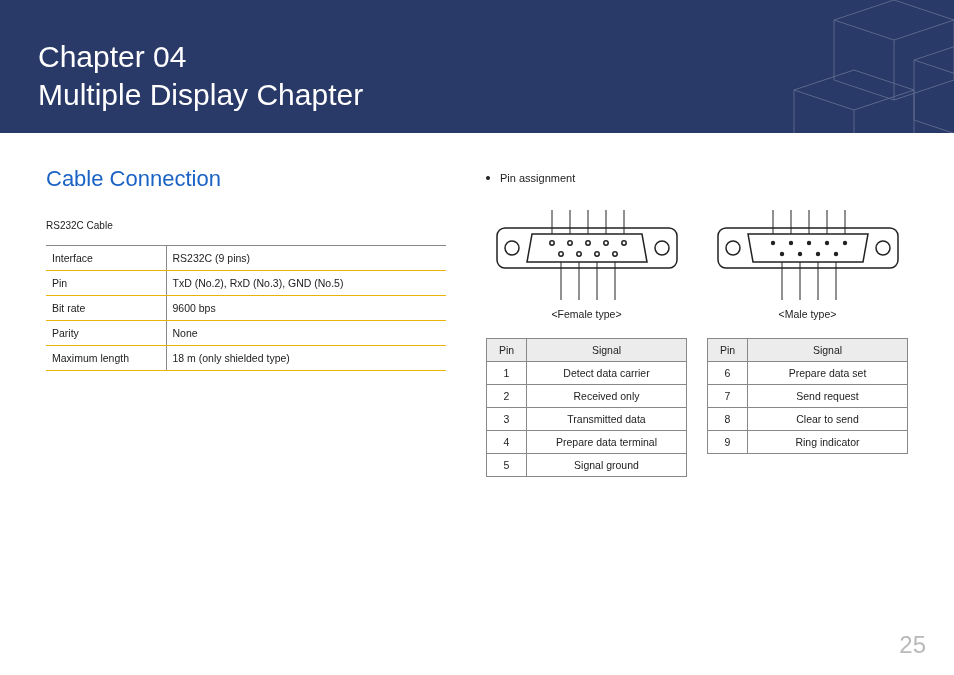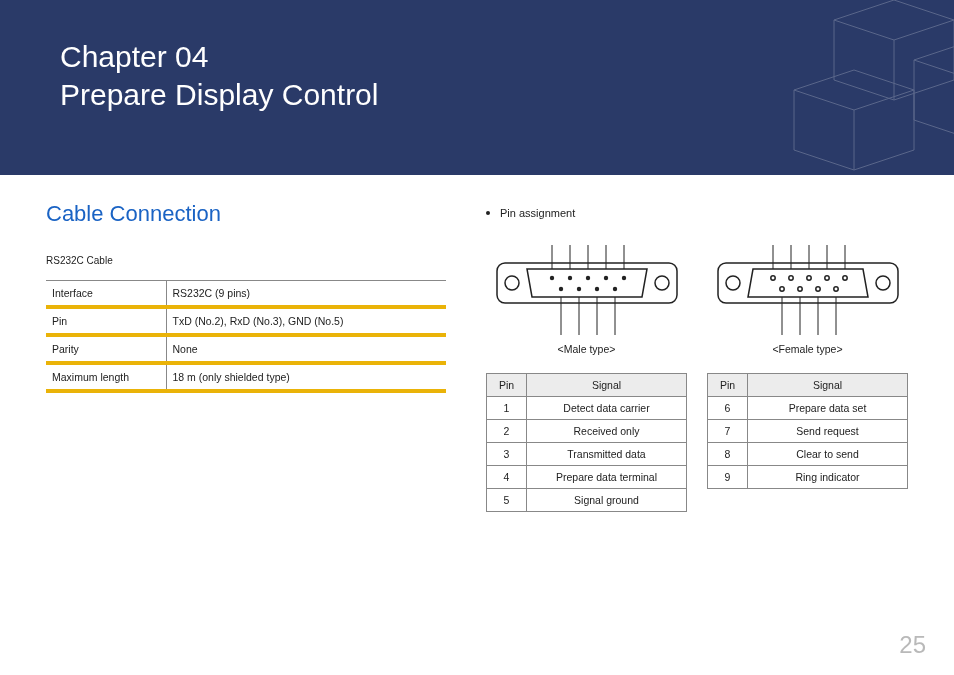--- a/index.html
+++ b/index.html
@@ -1,40 +1,40 @@
 <!DOCTYPE html>
 <html><head>
 <meta charset="utf-8">
 <style>
   * { box-sizing: border-box; margin: 0; padding: 0; }
   html, body { width: 954px; height: 675px; font-family: "Segoe UI", Arial, sans-serif; color: #222; background: #fff; }
   .page { position: relative; width: 954px; height: 675px; }
 
   .banner {
     position: relative;
-    height: 175px;
+    height: 133px;
     background: #2a3a68;
     color: #fff;
-    padding: 38px 46px 0 60px;
+    padding: 38px 46px 0 38px;
     overflow: hidden;
   }
   .banner h1 { font-size: 30px; font-weight: 400; line-height: 1.25; }
   .banner p  { font-size: 10px; margin-top: 22px; opacity: .95; }
   .cube-decor { position: absolute; right: -80px; top: 0; width: 260px; height: 175px; pointer-events: none; opacity: .22; }
   .cube-decor svg { width: 100%; height: 100%; }
 
-  .content { display: flex; gap: 40px; padding: 26px 46px 0 46px; }
+  .content { display: flex; gap: 40px; padding: 33px 46px 0 46px; }
   .col-left { width: 400px; }
   .col-right { flex: 1; }
 
   h2.section { color: #1a63c4; font-size: 22px; font-weight: 400; margin-bottom: 28px; }
   h3.sub     { font-size: 10px; font-weight: 400; margin-bottom: 14px; }
 
   table.spec { width: 100%; border-collapse: collapse; font-size: 10.5px; }
-  table.spec td { border-top: 1px solid #888; border-bottom: 4px solid #eab308; padding: 6px 6px; }
+  table.spec td { border-top: 1px solid #888; border-bottom: 1px solid #eab308; padding: 6px 6px; }
   table.spec td:first-child { width: 120px; border-right: 1px solid #888; }
 
   .bullet-line { display: flex; align-items: center; gap: 10px; font-size: 11px; margin-bottom: 26px; margin-top: 6px; }
   .bullet-dot { width: 4px; height: 4px; background: #222; border-radius: 50%; display: inline-block; }
 
   .connectors { display: flex; gap: 20px; justify-content: space-between; margin-bottom: 10px; }
   .connector-box { flex: 1; text-align: center; }
   .connector-box svg { width: 190px; height: 90px; }
   .type-label { font-size: 10.5px; margin-top: 4px; }
 
@@ -47,21 +47,21 @@
 
   .pagenum { position: absolute; right: 28px; bottom: 16px; font-size: 24px; color: #b9b9b9; }
 </style>
 </head>
 <body>
 
 <div class="page">
 
   <div class="banner">
     <h1>Chapter  04</h1>
-    <h1>Prepare Display Control</h1>
+    <h1>Multiple Display Chapter</h1>
     <div class="cube-decor">
       <svg viewBox="0 0 260 175">
         <g stroke="#ffffff" stroke-width="1" fill="none">
           <polygon points="60,20 120,0 180,20 180,80 120,100 60,80"></polygon>
           <polyline points="60,20 120,40 180,20"></polyline>
             <polyline points="120,40 120,100"></polyline>
           <polygon points="140,60 200,40 260,60 260,120 200,140 140,120"></polygon>
           <polyline points="140,60 200,80 260,60"></polyline>
             <polyline points="200,80 200,140"></polyline>
           <polygon points="20,90 80,70 140,90 140,150 80,170 20,150"></polygon>
@@ -80,71 +80,42 @@
         <tbody id="spec-body">
             <tr>
               <td>Interface</td>
               <td>RS232C (9 pins)</td>
             </tr>
             <tr>
               <td>Pin</td>
               <td>TxD (No.2), RxD (No.3), GND (No.5)</td>
             </tr>
             <tr>
+              <td>Bit rate</td>
+              <td>9600 bps</td>
+            </tr>
+            <tr>
               <td>Parity</td>
               <td>None</td>
             </tr>
             <tr>
               <td>Maximum length</td>
               <td>18 m (only shielded type)</td>
             </tr>
           </tbody>
       </table>
     </div>
 
     <div class="col-right">
       <div class="bullet-line">
         <span class="bullet-dot"></span>
         <span>Pin assignment</span>
       </div>
 
       <div class="connectors">
-        <div class="connector-box">
-          <svg viewBox="0 0 190 90">
-            <g stroke="#222" stroke-width="1.5" fill="none">
-              <rect x="5" y="18" width="180" height="40" rx="8"></rect>
-              <path d="M35 24 L155 24 L150 52 L40 52 Z"></path>
-              <circle cx="20" cy="38" r="7"></circle>
-                <circle cx="170" cy="38" r="7"></circle>
-            </g>
-            <g fill="#222">
-              <circle cx="60" cy="33" r="2.2"></circle>
-                <circle cx="78" cy="33" r="2.2"></circle>
-                <circle cx="96" cy="33" r="2.2"></circle>
-                <circle cx="114" cy="33" r="2.2"></circle>
-                <circle cx="132" cy="33" r="2.2"></circle>
-              <circle cx="69" cy="44" r="2.2"></circle>
-                <circle cx="87" cy="44" r="2.2"></circle>
-                <circle cx="105" cy="44" r="2.2"></circle>
-                <circle cx="123" cy="44" r="2.2"></circle>
-            </g>
-            <g stroke="#222" stroke-width="1">
-              <line x1="60" y1="0" x2="60" y2="24"></line>
-                <line x1="78" y1="0" x2="78" y2="24"></line>
-                <line x1="96" y1="0" x2="96" y2="24"></line>
-                <line x1="114" y1="0" x2="114" y2="24"></line>
-                <line x1="132" y1="0" x2="132" y2="24"></line>
-              <line x1="69" y1="52" x2="69" y2="90"></line>
-                <line x1="87" y1="52" x2="87" y2="90"></line>
-                <line x1="105" y1="52" x2="105" y2="90"></line>
-                <line x1="123" y1="52" x2="123" y2="90"></line>
-            </g>
-          </svg>
-          <div class="type-label">&lt;Male type&gt;</div>
-        </div>
         <div class="connector-box">
           <svg viewBox="0 0 190 90">
             <g stroke="#222" stroke-width="1.5" fill="none">
               <rect x="5" y="18" width="180" height="40" rx="8"></rect>
               <path d="M40 24 L150 24 L155 52 L35 52 Z"></path>
               <circle cx="20" cy="38" r="7"></circle>
                 <circle cx="170" cy="38" r="7"></circle>
               <circle cx="60" cy="33" r="2.2"></circle>
                 <circle cx="78" cy="33" r="2.2"></circle>
                 <circle cx="96" cy="33" r="2.2"></circle>
@@ -162,20 +133,53 @@
                 <line x1="114" y1="0" x2="114" y2="24"></line>
                 <line x1="132" y1="0" x2="132" y2="24"></line>
               <line x1="69" y1="52" x2="69" y2="90"></line>
                 <line x1="87" y1="52" x2="87" y2="90"></line>
                 <line x1="105" y1="52" x2="105" y2="90"></line>
                 <line x1="123" y1="52" x2="123" y2="90"></line>
             </g>
           </svg>
           <div class="type-label">&lt;Female type&gt;</div>
         </div>
+        <div class="connector-box">
+          <svg viewBox="0 0 190 90">
+            <g stroke="#222" stroke-width="1.5" fill="none">
+              <rect x="5" y="18" width="180" height="40" rx="8"></rect>
+              <path d="M35 24 L155 24 L150 52 L40 52 Z"></path>
+              <circle cx="20" cy="38" r="7"></circle>
+                <circle cx="170" cy="38" r="7"></circle>
+            </g>
+            <g fill="#222">
+              <circle cx="60" cy="33" r="2.2"></circle>
+                <circle cx="78" cy="33" r="2.2"></circle>
+                <circle cx="96" cy="33" r="2.2"></circle>
+                <circle cx="114" cy="33" r="2.2"></circle>
+                <circle cx="132" cy="33" r="2.2"></circle>
+              <circle cx="69" cy="44" r="2.2"></circle>
+                <circle cx="87" cy="44" r="2.2"></circle>
+                <circle cx="105" cy="44" r="2.2"></circle>
+                <circle cx="123" cy="44" r="2.2"></circle>
+            </g>
+            <g stroke="#222" stroke-width="1">
+              <line x1="60" y1="0" x2="60" y2="24"></line>
+                <line x1="78" y1="0" x2="78" y2="24"></line>
+                <line x1="96" y1="0" x2="96" y2="24"></line>
+                <line x1="114" y1="0" x2="114" y2="24"></line>
+                <line x1="132" y1="0" x2="132" y2="24"></line>
+              <line x1="69" y1="52" x2="69" y2="90"></line>
+                <line x1="87" y1="52" x2="87" y2="90"></line>
+                <line x1="105" y1="52" x2="105" y2="90"></line>
+                <line x1="123" y1="52" x2="123" y2="90"></line>
+            </g>
+          </svg>
+          <div class="type-label">&lt;Male type&gt;</div>
+        </div>
       </div>
 
       <div class="pin-tables">
         <div>
           <table class="pins">
             <thead>
                 <tr>
               <th>Pin</th>
               <th>Signal</th>
             </tr>

